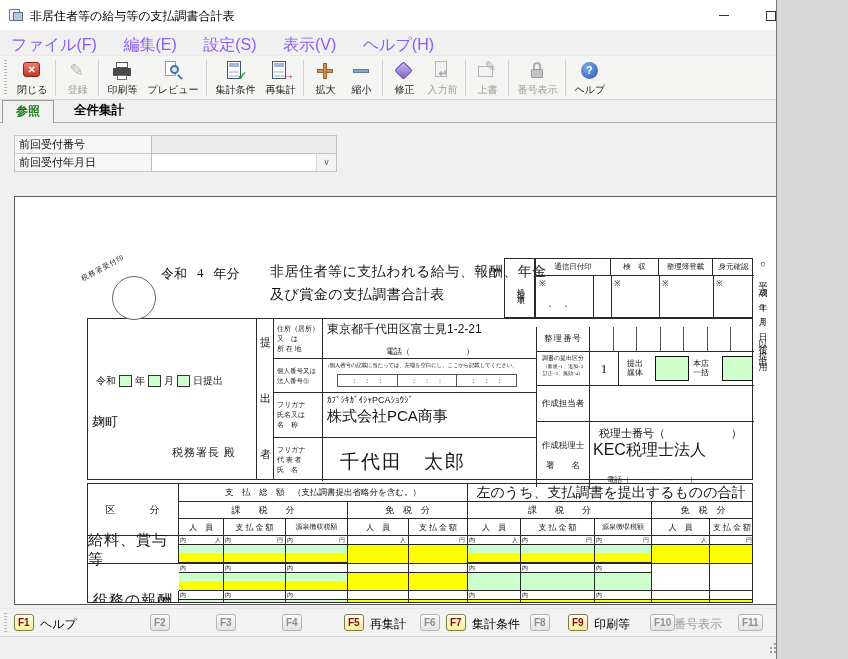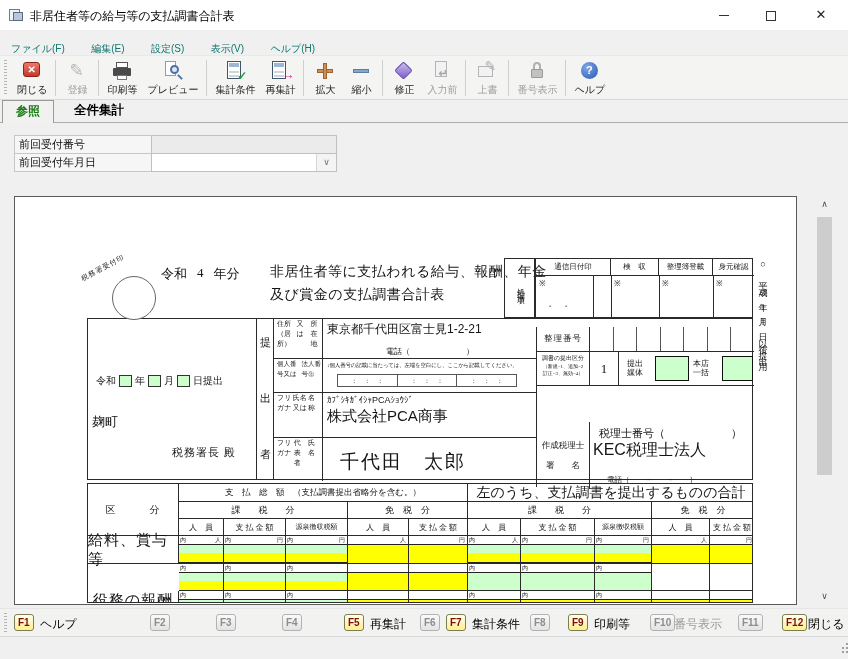--- a/index.html
+++ b/index.html
@@ -1,29 +1,29 @@
 <!DOCTYPE html>
 <html><head>
 <meta charset="utf-8">
 <style>
 *{box-sizing:border-box;margin:0;padding:0}
 html,body{background:#d8d8d8}
-.window{position:relative;width:848px;height:659px;background:#f0f0f0;font-family:"Liberation Sans",sans-serif;outline:1px solid #7a7a7a;overflow:hidden}
+.window{position:relative;width:776px;height:659px;background:#f0f0f0;font-family:"Liberation Sans",sans-serif;outline:1px solid #7a7a7a;overflow:hidden}
 
 .titlebar{position:absolute;left:0;top:0;right:0;height:30px;background:#fff}
 .appicon{position:absolute;left:8px;top:7px;width:16px;height:16px}
 .appicon .p1{position:absolute;left:1px;top:2px;width:11px;height:12px;background:#eef2f8;border:1px solid #6b7d95}
 .appicon .p2{position:absolute;left:5px;top:5px;width:10px;height:9px;background:#b9c6da;border:1px solid #5a6c84}
 .wtitle{position:absolute;left:30px;top:8px;font-size:12px;color:#000}
 .winbtn{position:absolute;top:0;width:47px;height:30px;text-align:center;line-height:30px;font-size:12px;color:#222}
 .mingl{display:inline-block;width:10px;height:1px;background:#333;vertical-align:middle}
 .maxgl{display:inline-block;width:10px;height:10px;border:1px solid #333;vertical-align:middle}
 
 .menubar{position:absolute;left:0;top:30px;right:0;height:26px;background:#f0f0f0;border-bottom:1px solid #e9e9e9}
-.menuitem{display:inline-block;padding:12px 11px 0 11px;font-size:10px;color:#0f766e}
+.menuitem{display:inline-block;padding:5px 11px 0 11px;font-size:16px;color:#8b5cf6}
 
 .toolbar{position:absolute;left:0;top:56px;right:0;height:44px;background:#f4f4f2;border-bottom:1px solid #d9d9d9;display:flex;align-items:flex-start;padding:3px 0 0 4px}
 .tgrip{width:3px;height:34px;margin:1px 5px 0 0;background-image:repeating-linear-gradient(180deg,#b5b5b5 0 1px,transparent 1px 3px)}
 .tbtn{display:flex;flex-direction:column;align-items:center;padding:1px 5px;min-width:36px}
 .tbtn .tlabel{font-size:10px;color:#222;white-space:nowrap;margin-top:1px}
 .tbtn.disabled .tlabel{color:#9d9d9d}
 .tsep{width:1px;height:36px;background:#cfcfcf;margin:1px 3px 0 3px}
 .ti{position:relative;width:24px;height:22px}
 .i-close{position:absolute;left:3px;top:2px;width:17px;height:15px;background:linear-gradient(180deg,#ee7a6a,#c03a2a);border:1px solid #8a2418;border-radius:3px;color:#fff;font-size:10px;font-weight:bold;text-align:center;line-height:14px}
 .i-reg{position:absolute;left:4px;top:0;font-size:17px;color:#b5b5b5}
@@ -68,21 +68,21 @@
 .vtext{writing-mode:vertical-rl}
 .tcy{text-combine-upright:all}
 .gbox{display:inline-block;width:13px;height:12px;background:#ccffcc;border:1px solid #333;vertical-align:middle}
 
 .fbx{position:absolute;border:1px solid #2a2a2a}
 .hcell{position:absolute;border-right:1px solid #2a2a2a;border-bottom:1px solid #2a2a2a;display:flex;align-items:center;justify-content:center}
 .provider{position:absolute;left:72px;top:121px;width:666px;height:162px;border:1px solid #2a2a2a}
 .substrip{position:absolute;left:168px;top:0;width:18px;height:100%;border-left:1px solid #2a2a2a;border-right:1px solid #2a2a2a;font-size:11px;text-align:center}
 .fields{position:absolute;left:186px;top:0;width:262px;height:100%}
 .frow{position:absolute;left:0;right:0;border-bottom:1px solid #2a2a2a}
-.flab{position:absolute;left:0;top:0;bottom:0;width:49px;border-right:1px solid #2a2a2a;font-size:7px;display:flex;flex-direction:row;justify-content:center;padding-left:3px;line-height:10px}
+.flab{position:absolute;left:0;top:0;bottom:0;width:49px;border-right:1px solid #2a2a2a;font-size:7px;display:flex;flex-direction:column;justify-content:center;padding-left:3px;line-height:10px}
 .rcol{position:absolute;left:448px;top:8px;width:218px;height:100%;border-left:1px solid #2a2a2a}
 .rrow{position:absolute;left:0;right:0;border-bottom:1px solid #2a2a2a}
 .rlab{position:absolute;left:0;top:0;bottom:0;width:53px;border-right:1px solid #2a2a2a;display:flex;align-items:center;justify-content:center;font-size:8.5px}
 .scells{position:absolute;left:53px;right:0;top:0;bottom:0;display:flex}
 .scells div{flex:1;border-left:1px solid #555}
 .scells div:first-child{border-left:none}
 .greenbx{position:absolute;top:4px;height:25px;background:#ccffcc;border:1px solid #111}
 
 .ttable{position:absolute;left:72px;top:286px;width:666px;height:120px;border:1px solid #2a2a2a;overflow:hidden}
 .tc{position:absolute;border-right:1px solid #2a2a2a;border-bottom:1px solid #2a2a2a}
@@ -367,20 +367,23 @@
             <div class="rlab" style="flex-direction:column;font-size:6px;justify-content:flex-start;padding-top:2px;display:flex">
               <span>調書の提出区分</span>
               <span style="font-size:5px;line-height:7px">（新規=1、追加=2</span>
               <span style="font-size:5px;line-height:7px">訂正=3、無効=4）</span>
             </div>
             <div class="abs" style="left:53px;top:0;width:29px;height:100%;border-right:1px solid #2a2a2a;display:flex;align-items:center;justify-content:center;font-size:13px" class2="sans">1</div>
             <div class="abs" style="left:90px;top:7px;font-size:8px;line-height:9px"><span>提出</span><br><span>媒体</span></div>
             <div class="greenbx" style="left:118px;width:34px"></div>
             <div class="abs" style="left:156px;top:7px;font-size:8px;line-height:9px"><span>本店</span><br><span>一括</span></div>
             <div class="greenbx" style="left:185px;width:31px"></div>
+          </div>
+          <div class="rrow" style="top:59px;height:36px">
+            <div class="rlab">作成担当者</div>
           </div>
           <div class="rrow" style="top:95px;height:67px;border-bottom:none">
             <div class="rlab" style="flex-direction:column;gap:8px;display:flex">
               <span>作成税理士</span>
                 <span>署　　名</span>
             </div>
             <div class="abs" style="left:62px;top:4px;font-size:11px">税理士番号（　　　　　　）</div>
             <div class="abs sans" style="left:56px;top:18px;font-size:16px">KEC税理士法人</div>
             <div class="abs" style="left:70px;top:53px;font-size:7.5px">電話（　　－　　－　　）</div>
           </div>

